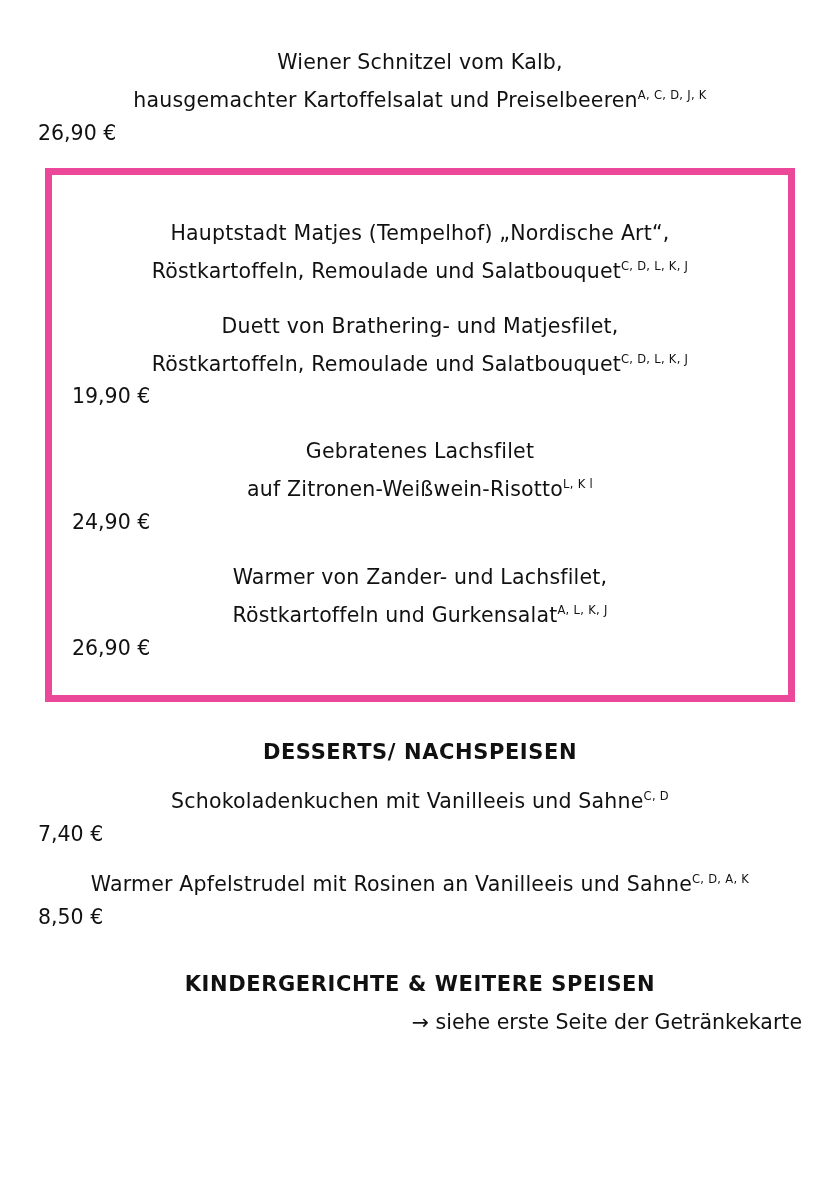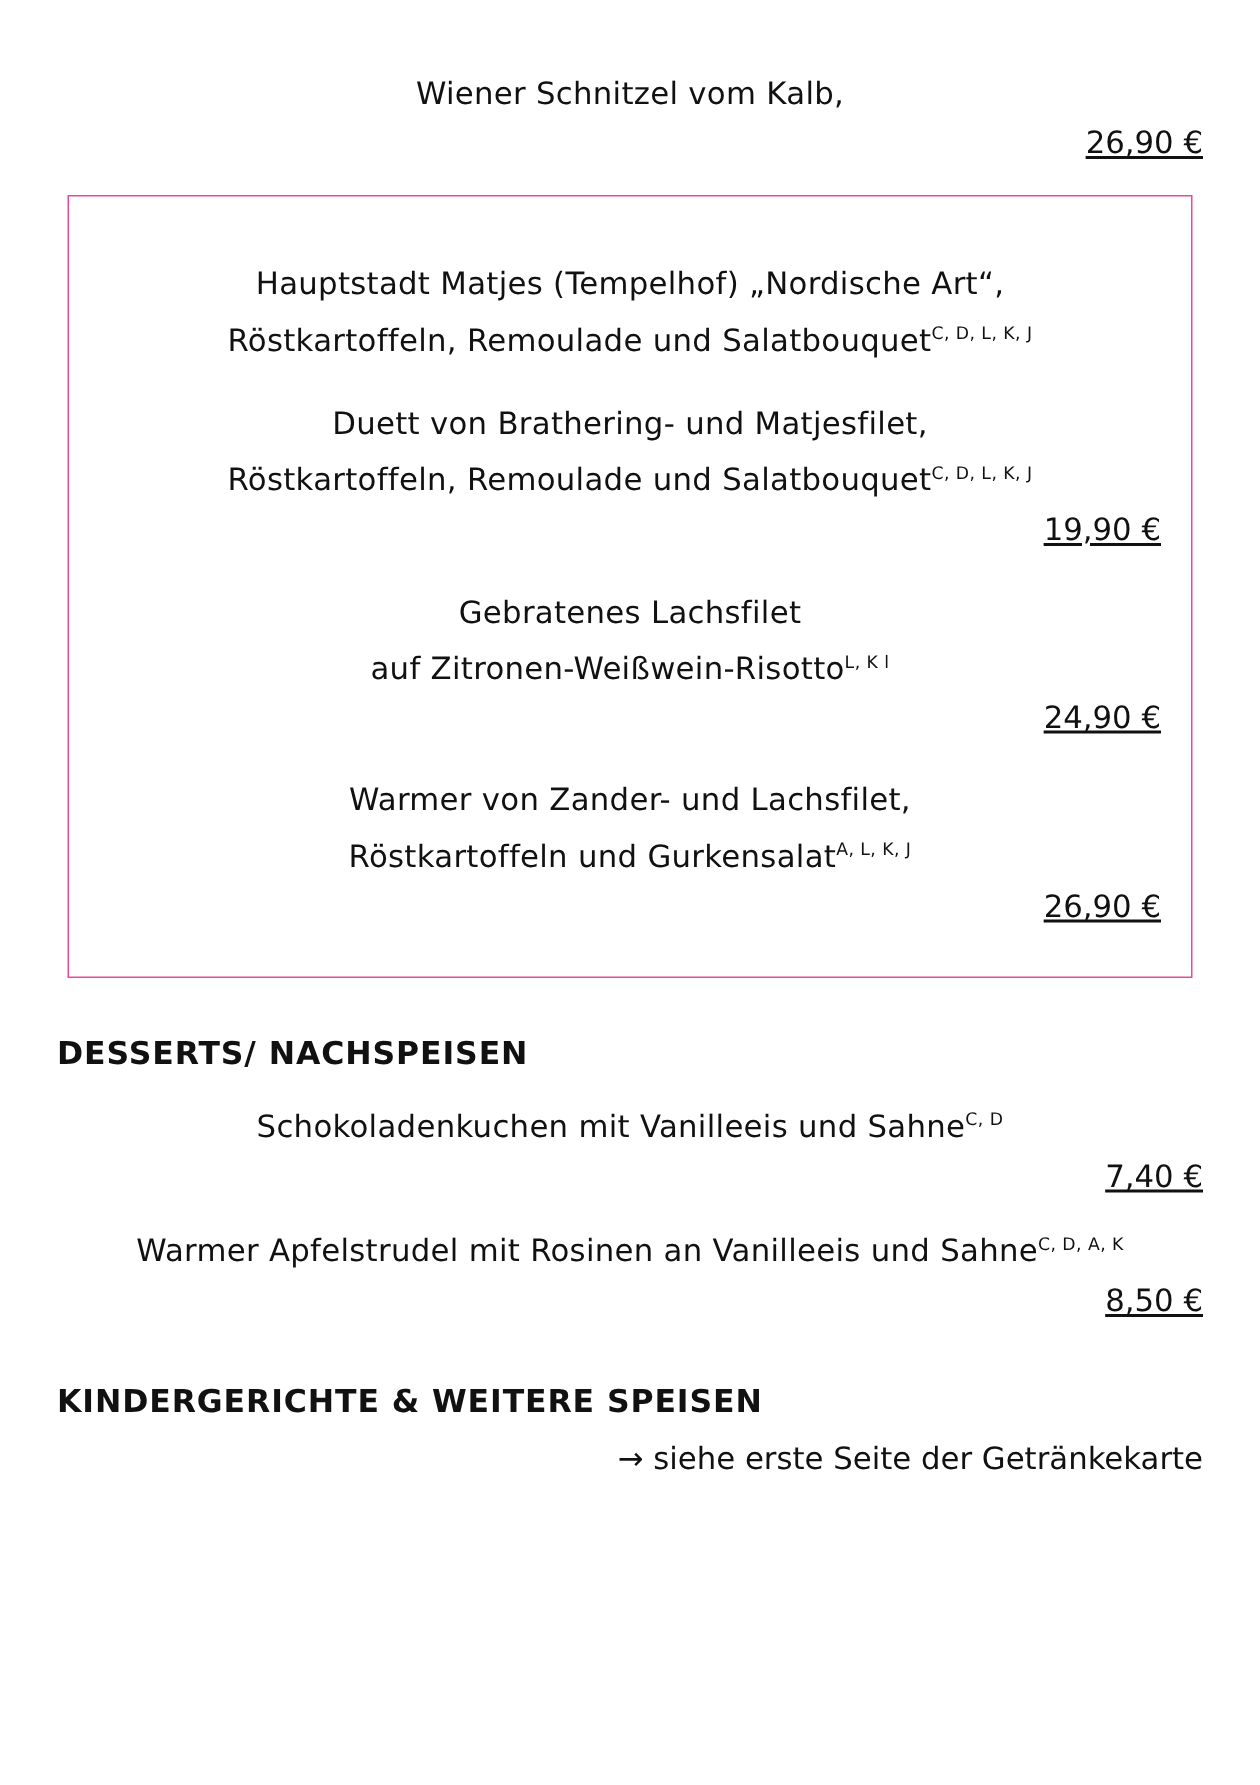--- a/index.html
+++ b/index.html
@@ -27,44 +27,44 @@
     margin: 0 auto;
   }
   .line {
     text-align: center;
     font-size: 20.5px;
     line-height: 33px;
     letter-spacing: 0.2px;
     white-space: nowrap;
   }
   .price {
-    text-align: right;
+    text-align: left;
     font-size: 20.5px;
     line-height: 33px;
-    text-decoration: underline;
   }
   .alg {
     font-size: 11.5px;
     vertical-align: super;
     letter-spacing: 0.3px;
   }
   .top-block {
     margin-top: 6px;
     margin-bottom: 18px;
   }
   .boxed {
-    border: 1px solid #ec4899;
+    border: 7px solid #ec4899;
     box-sizing: border-box;
     padding: 42px 20px 30px 20px;
     margin: 0 7px 0 7px;
   }
   .boxed .item + .item {
     margin-top: 22px;
   }
   .section-head {
+    text-align: center;
     font-weight: bold;
     font-size: 21px;
     letter-spacing: 0.6px;
     margin-top: 38px;
     margin-bottom: 16px;
   }
   .section-head.second {
     margin-bottom: 10px;
   }
   .dessert-item + .dessert-item {
@@ -78,20 +78,23 @@
 </style>
 </head>
 <body>
 
 <div class="page">
 
   <div class="top-block">
     <div class="item">
       <div class="line">
         <span>Wiener Schnitzel vom Kalb,</span>
+      </div>
+      <div class="line">
+        <span>hausgemachter Kartoffelsalat und Preiselbeeren</span><span class="alg">A, C, D, J, K</span>
       </div>
       <div class="price">26,90 €</div>
     </div>
   </div>
 
   <div class="boxed">
 
     <div class="item">
       <div class="line">
         <span>Hauptstadt Matjes (Tempelhof) „Nordische Art“,</span>

